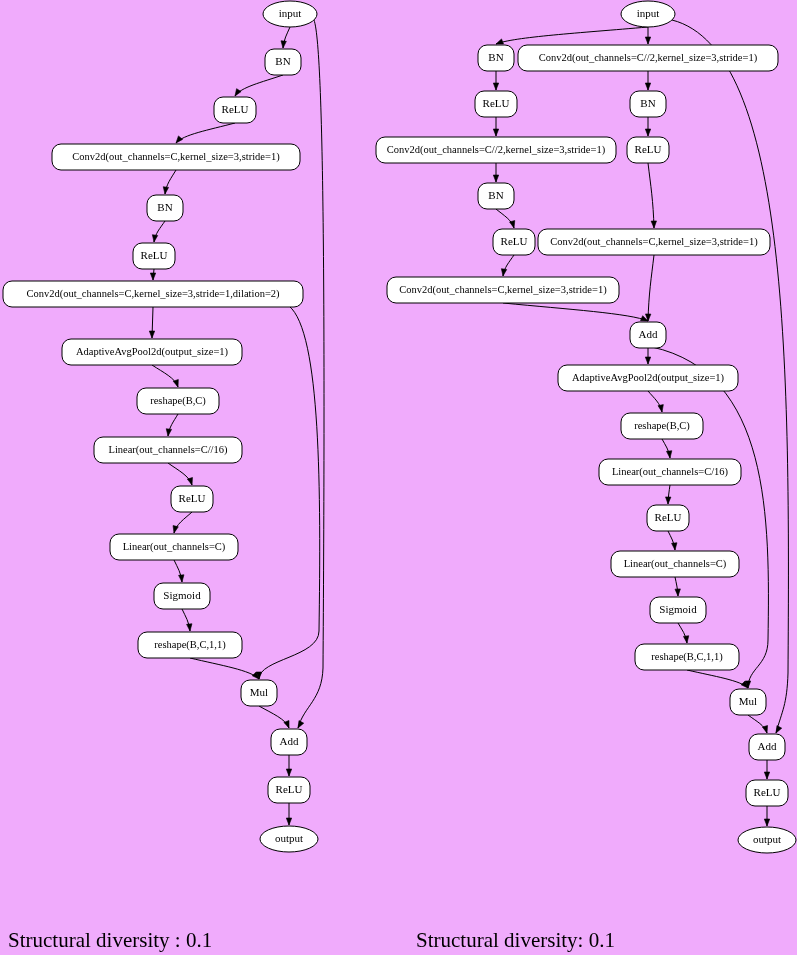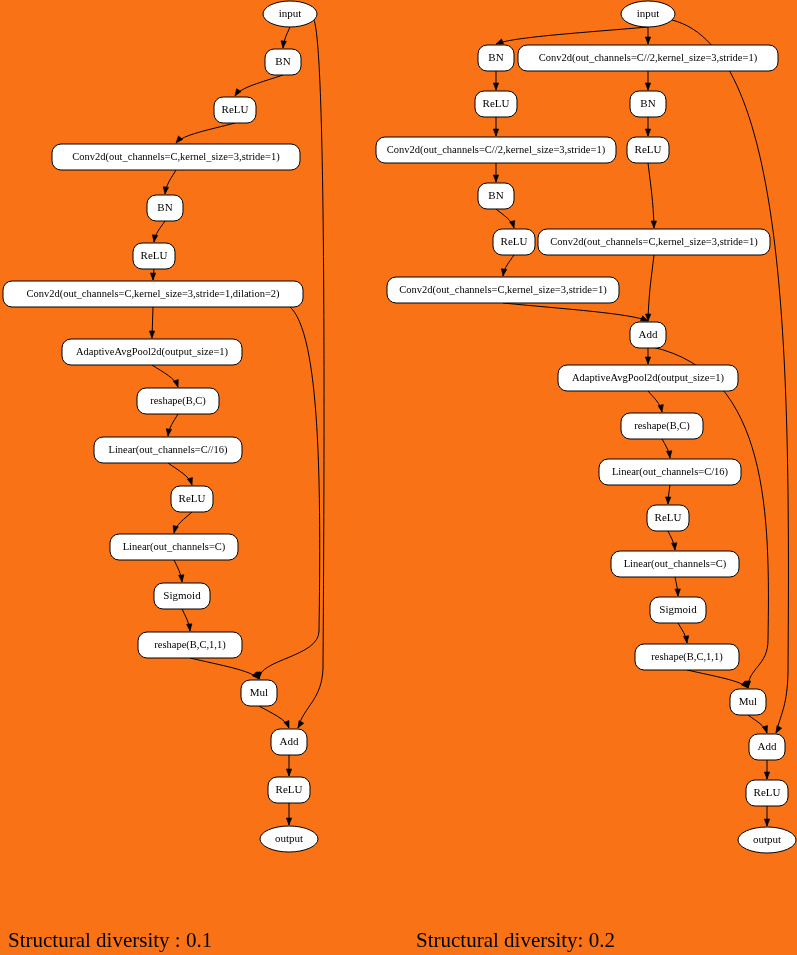--- a/index.html
+++ b/index.html
@@ -4,21 +4,21 @@
 <style>
   html, body {
     margin: 0;
     padding: 0;
     background: #ffffff;
   }
   #page {
     position: relative;
     width: 797px;
     height: 955px;
-    background: #f97316;
+    background: #f0abfc;
     font-family: "Liberation Serif", "DejaVu Serif", serif;
     overflow: hidden;
   }
   svg.graph {
     position: absolute;
     top: 0;
     left: 0;
     overflow: visible;
   }
   .node-shape {
@@ -315,17 +315,17 @@
         <text x="767" y="840.5" class="node-label" font-size="11px">output</text>
       </g>
     </svg>
 
   <div class="caption" id="caption-left" style="left:8px; top:866px;">
     <span class="caption-line">Structural diversity : 0.1</span>
     
   </div>
 
   <div class="caption" id="caption-right" style="left:416px; top:866px;">
-    <span class="caption-line">Structural diversity: 0.2</span>
+    <span class="caption-line">Structural diversity: 0.1</span>
     
   </div>
 
 </div>
 
 </body></html>

